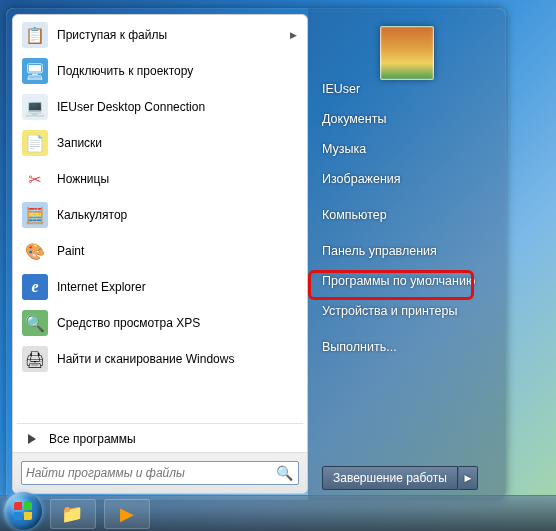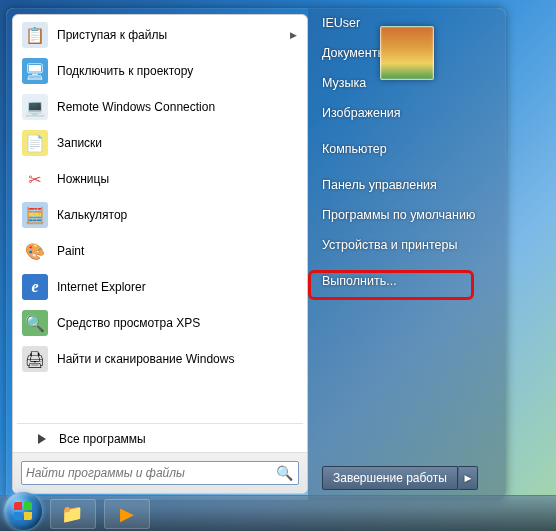--- a/index.html
+++ b/index.html
@@ -47,21 +47,20 @@
   }
   .prog-item .arrow {
     position: absolute; right: 8px; font-size: 9px; color: #555;
   }
   .separator {
     height: 1px; background: #e3e3e3; margin: 2px 4px;
   }
   .all-programs {
     display: flex; align-items: center;
     padding: 6px 8px;
-    margin-left: 10px;
   }
   .all-programs .tri {
     width: 0; height: 0;
     border-left: 5px solid transparent;
     border-right: 5px solid transparent;
     border-bottom: 8px solid #444;
     transform: rotate(90deg);
     margin-right: 12px; margin-left: 6px;
   }
   .search-wrap {
@@ -75,20 +74,21 @@
     background: #fff; border: 1px solid #7a9ac0;
     border-radius: 2px; height: 24px; padding: 0 4px;
   }
   .search-box input {
     flex: 1; border: none; outline: none;
     font-style: italic; color: #0369a1; font-size: 12px;
   }
   .search-box .sicon { color: #2a5aa5; font-size: 14px; }
   .right-panel {
     width: 198px;
+    padding-top: 66px;
     position: relative;
     color: #fff;
     text-shadow: 0 0 3px rgba(0,0,0,0.6);
     background: linear-gradient(to bottom, rgba(30,50,80,0.2), rgba(30,50,80,0.35));
   }
   .user-pic {
     position: absolute;
     top: 18px; left: 50%; transform: translateX(-50%);
     width: 54px; height: 54px;
     border: 1px solid rgba(255,255,255,0.6);
@@ -181,21 +181,21 @@
       <div class="prog-item">
         <span class="prog-icon">
             <span class="ic" style="background:#4aa3df;color:#fff">🖥</span>
           </span>
         <span>Подключить к проектору</span>
       </div>
       <div class="prog-item">
         <span class="prog-icon">
             <span class="ic" style="background:#e8eef5">💻</span>
           </span>
-        <span>Remote Windows Connection</span>
+        <span>IEUser Desktop Connection</span>
       </div>
       <div class="prog-item">
         <span class="prog-icon">
             <span class="ic" style="background:#f5e77a">📄</span>
           </span>
         <span>Записки</span>
       </div>
       <div class="prog-item">
         <span class="prog-icon">
             <span class="ic" style="color:#d44">✂</span>

